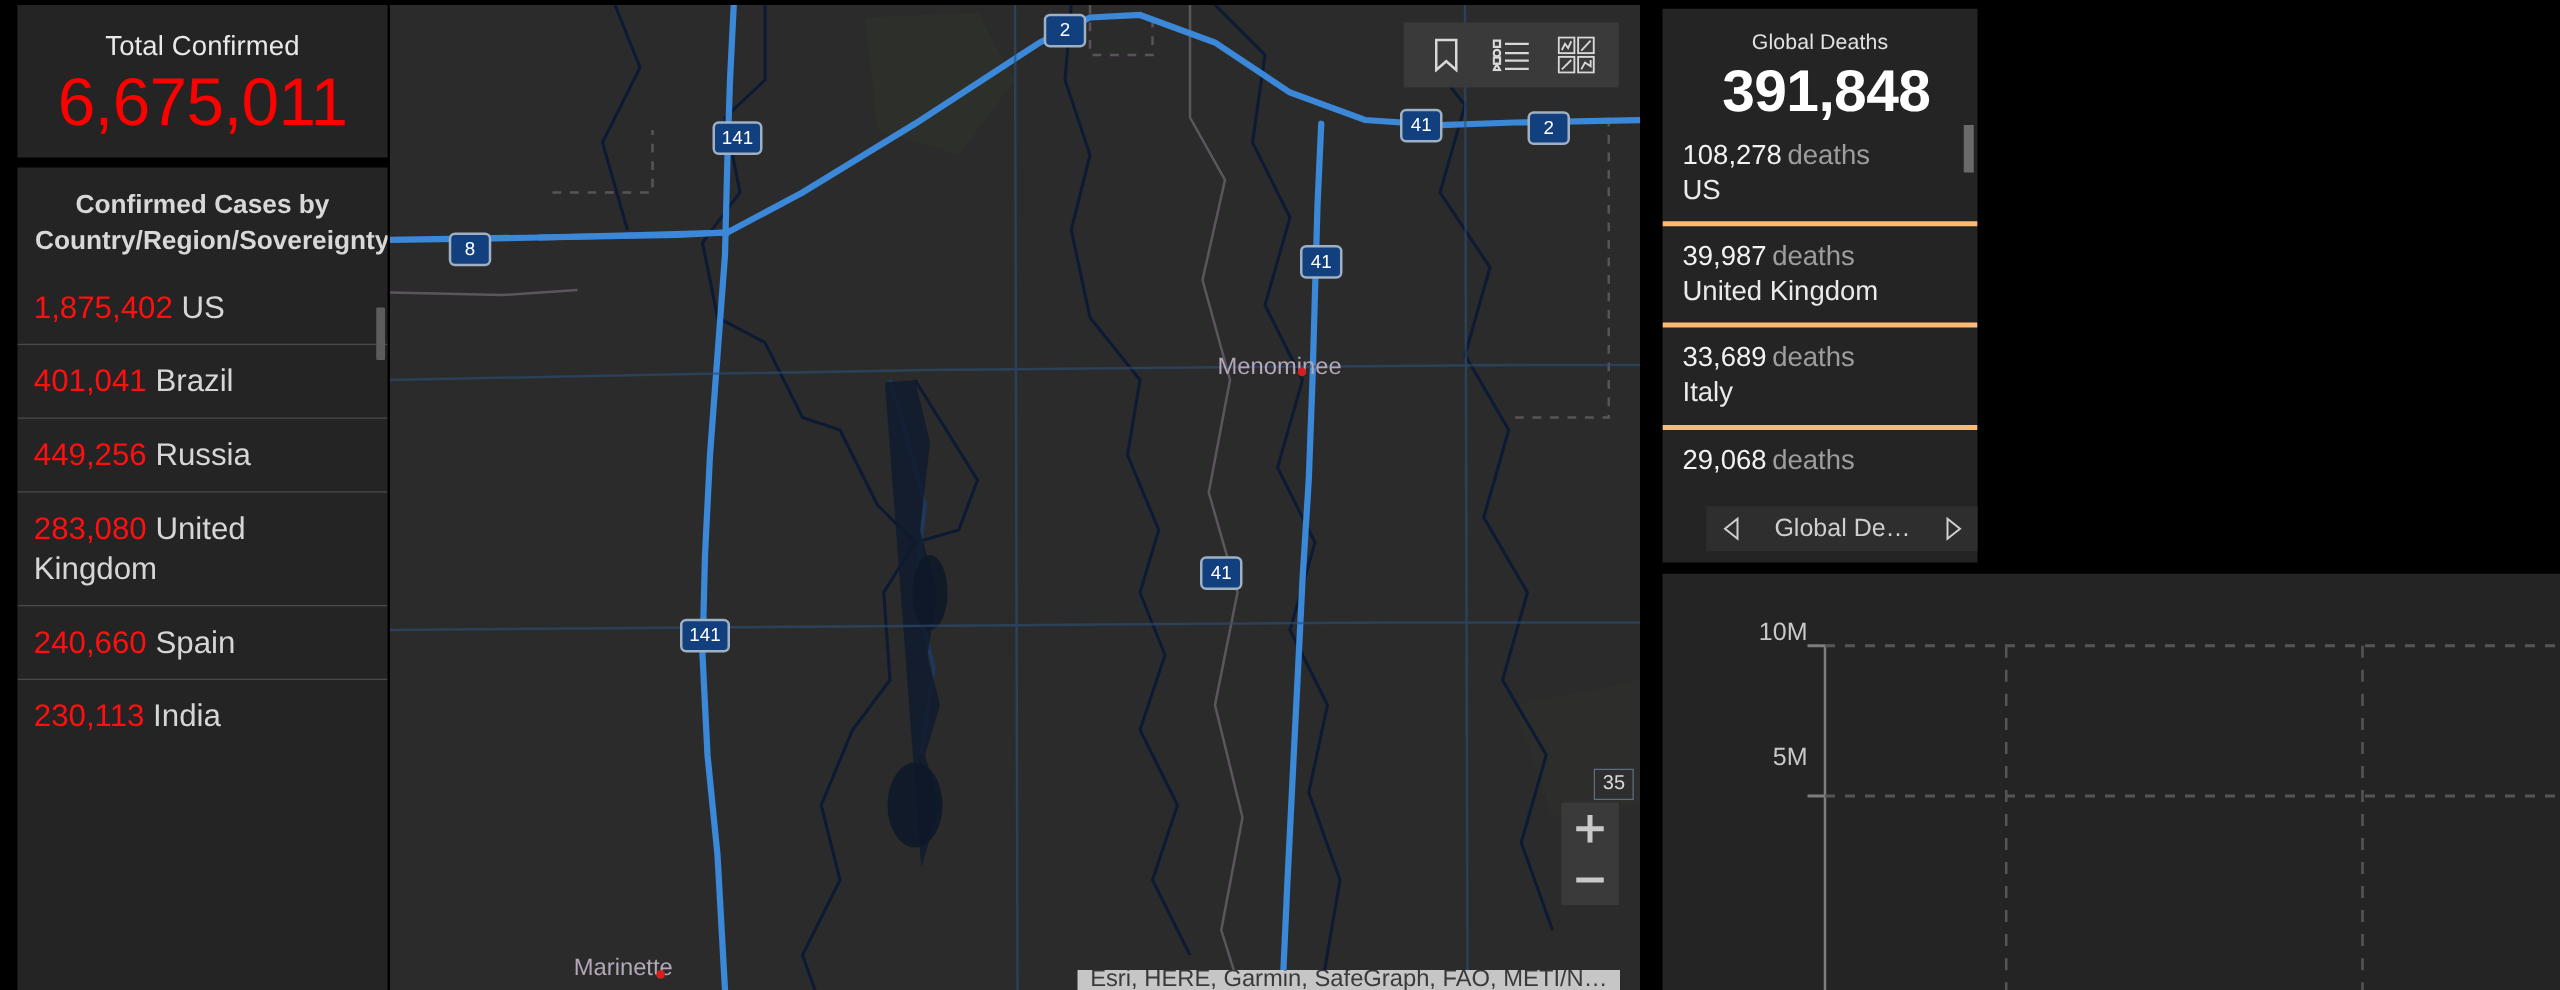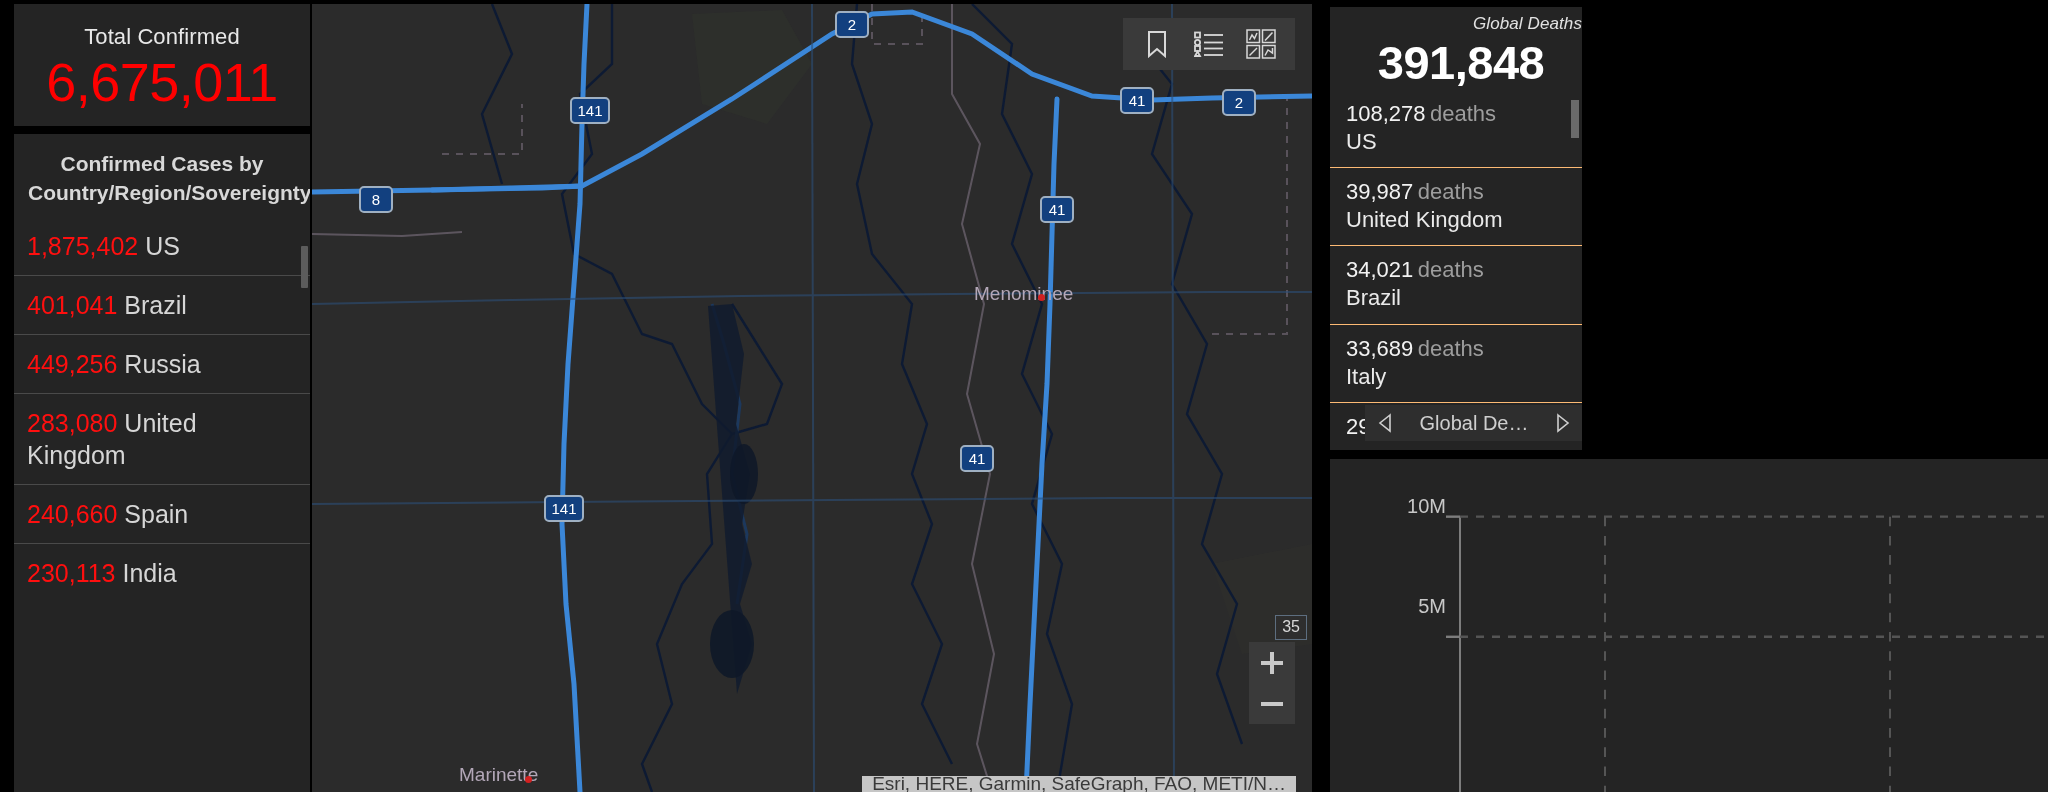--- a/index.html
+++ b/index.html
@@ -124,30 +124,29 @@
 
   
   .right-col {
     position:absolute; right:0; top:0; width:736px; height:792px;
   }
   .deaths-card {
     position:absolute; left:18px; top:7px; width:252px; height:443px;
     background:#242424; overflow:hidden;
   }
   .deaths-title {
-    text-align:right; color:#e2e2e2; font-size:17px; padding-top:7px;
+    text-align:center; color:#e2e2e2; font-size:17px; padding-top:17px;
     letter-spacing:.1px;
-    font-style:italic;
   }
   .deaths-total {
     text-align:center; color:#fff; font-size:47px; font-weight:bold;
     line-height:1.12; letter-spacing:-.5px; margin-top:3px;padding-left:10px;
   }
   .drow {
-    padding:10px 12px 11px 16px; border-top:1px solid #fdba74;
+    padding:10px 12px 11px 16px; border-top:4px solid #fdba74;
     line-height:1.28;
   }
   .drow:first-of-type { border-top:none; }
   .drow .dnum { color:#f2f2f2; font-size:22px; }
   .drow .dlab { color:#9d9d9d; font-size:22px; }
   .drow .dctry { color:#eaeaea; font-size:22px; display:block; }
 
   .deaths-scrollbar {
     position:absolute; right:3px; top:93px; width:8px; height:38px;
     background:#6a6a6a;
@@ -359,25 +358,20 @@
       <div>
         <div class="drow">
           <span class="dnum">108,278</span>
           <span class="dlab">deaths</span>
           <span class="dctry">US</span>
         </div>
         <div class="drow">
           <span class="dnum">39,987</span>
           <span class="dlab">deaths</span>
           <span class="dctry">United Kingdom</span>
-        </div>
-        <div class="drow">
-          <span class="dnum">34,021</span>
-          <span class="dlab">deaths</span>
-          <span class="dctry">Brazil</span>
         </div>
         <div class="drow">
           <span class="dnum">33,689</span>
           <span class="dlab">deaths</span>
           <span class="dctry">Italy</span>
         </div>
         <div class="drow">
           <span class="dnum">29,068</span>
           <span class="dlab">deaths</span>
         </div>

